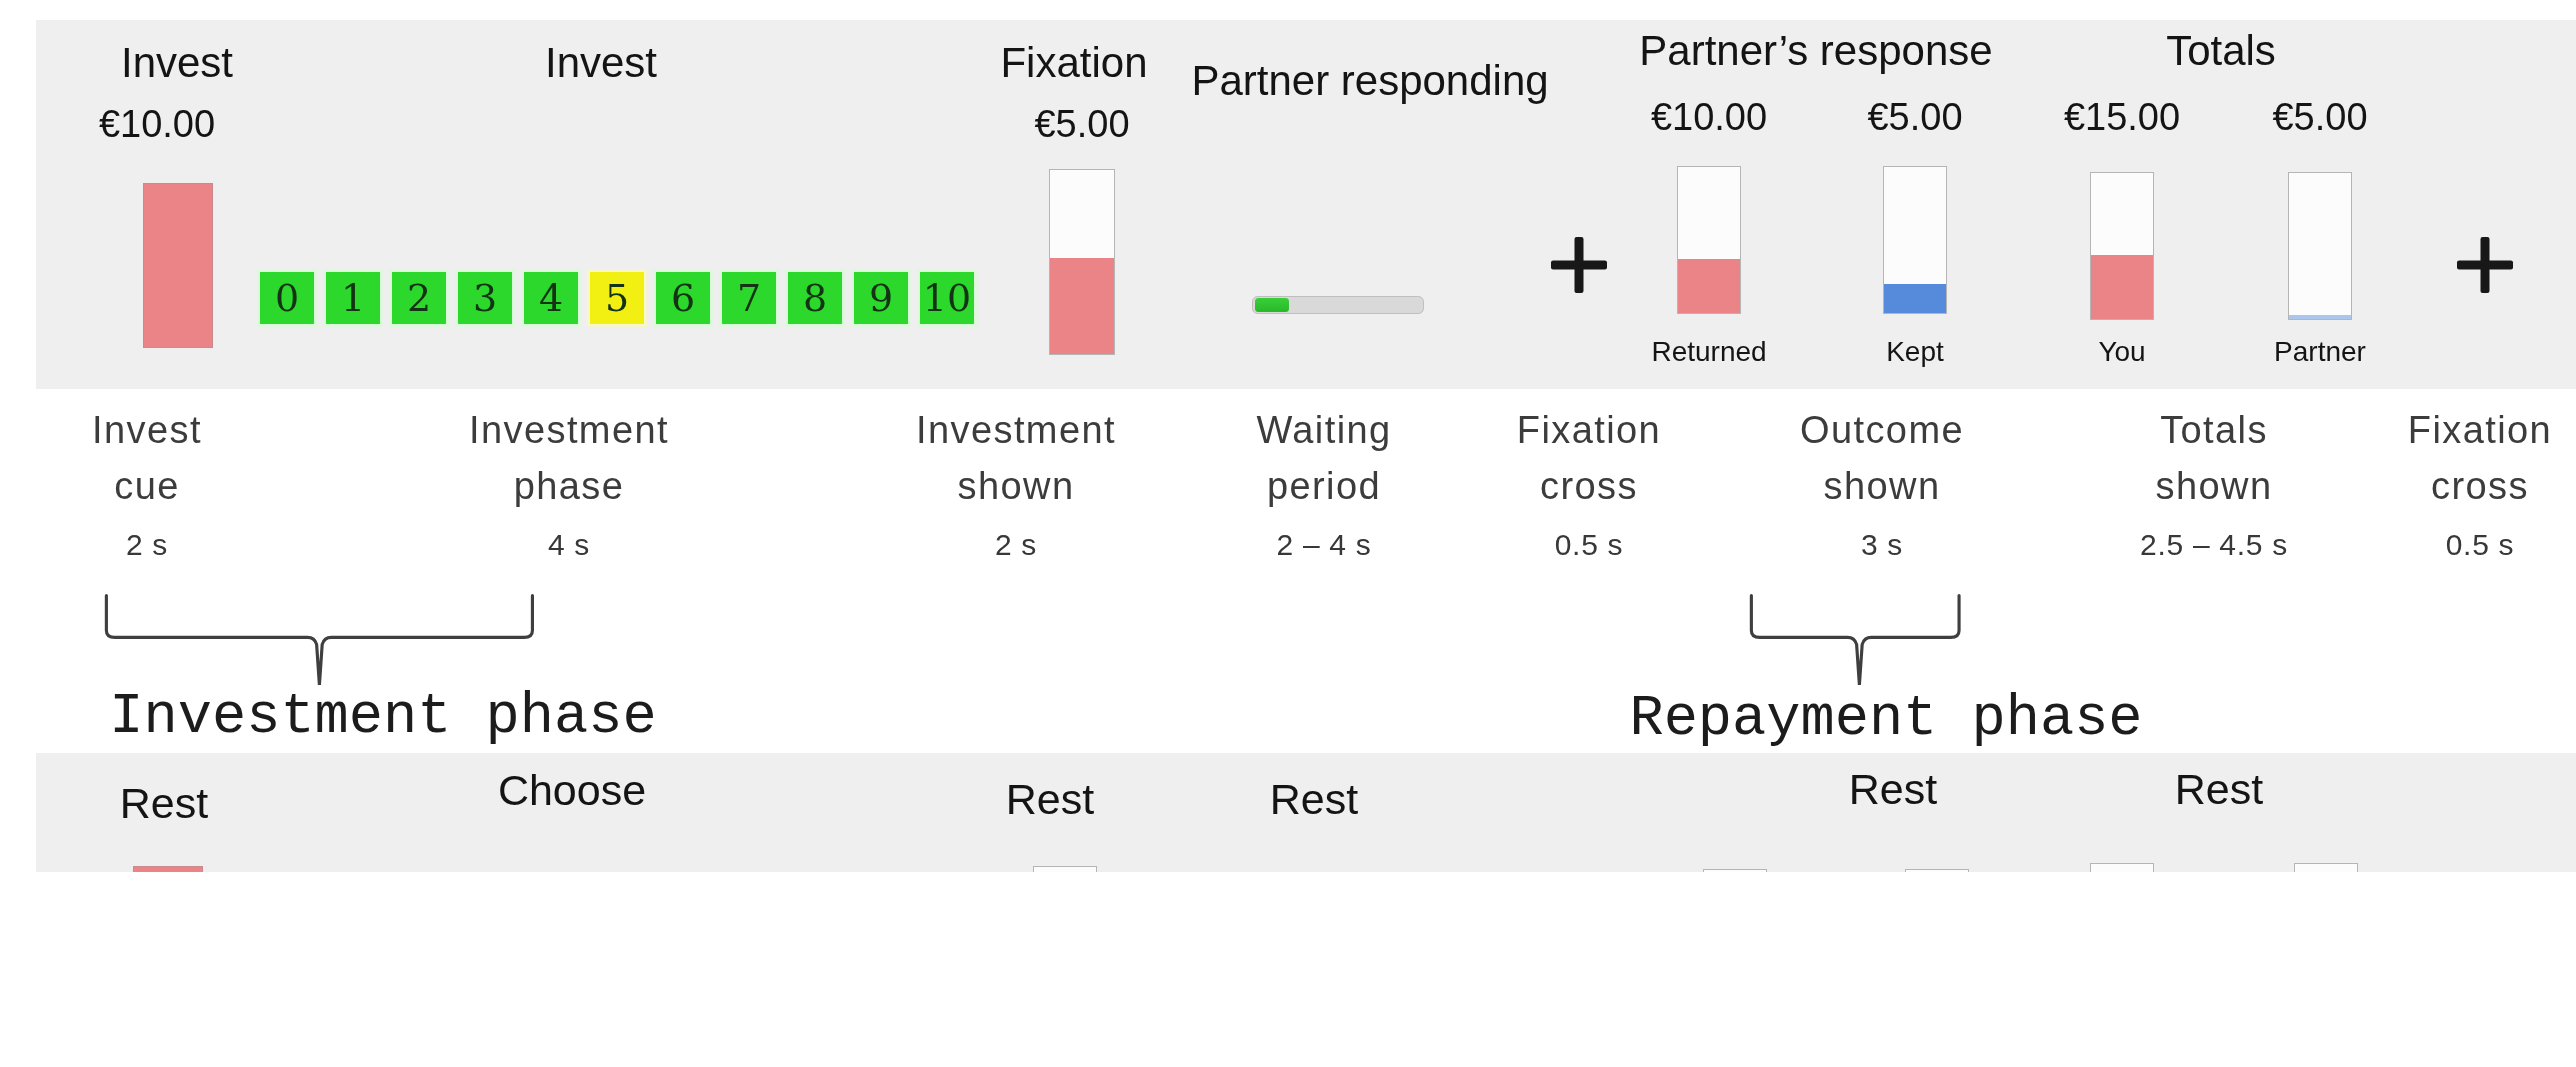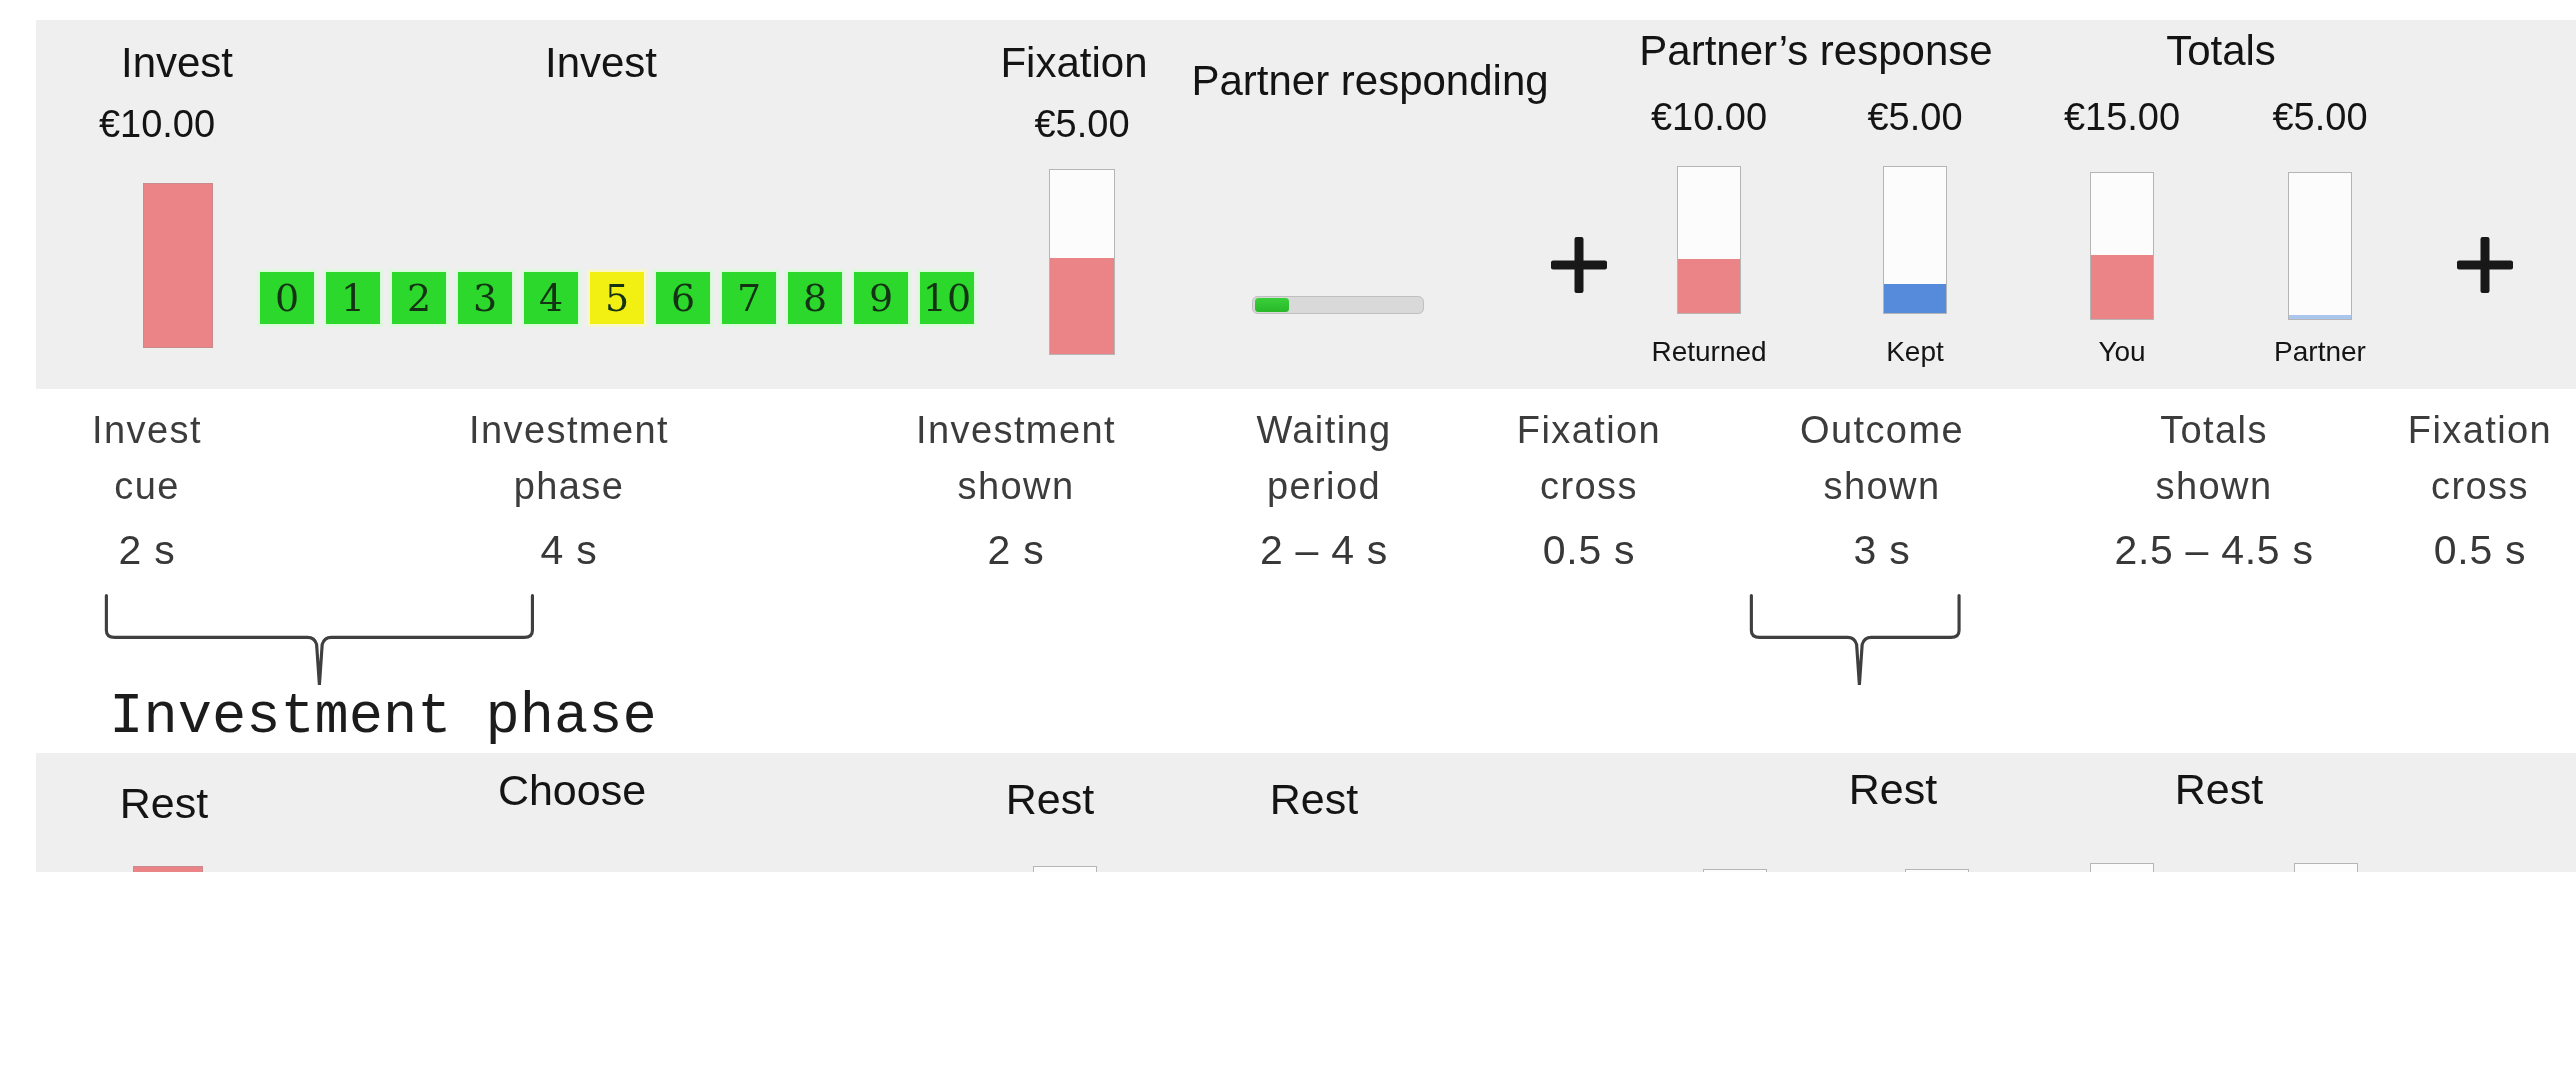--- a/index.html
+++ b/index.html
@@ -7,21 +7,21 @@
   .panel{position:absolute;background:var(--panel-bg);}
   #top-panel{left:36px;top:19.6px;width:2540px;height:369px;}
   #bottom-panel{left:36px;top:753px;width:2540px;height:267px;}
   .t{position:absolute;transform:translateX(-50%);white-space:nowrap;line-height:1.05;color:var(--text-black);}
   .title{font-size:42px;}
   .amount{font-size:38px;}
   .blabel{font-size:28px;}
   .rest{font-size:43px;}
   .phase{font-size:57px;color:#1c1c1c;font-family:Liberation Mono, monospace;}
   .tl-label{font-size:38px;color:var(--text-gray);letter-spacing:1.4px;}
-  .tl-dur{font-size:41px;color:#383838;letter-spacing:0.7px;}
+  .tl-dur{font-size:30px;color:#383838;letter-spacing:0.7px;}
   .vbar{position:absolute;background:var(--bar-bg);border:1.4px solid var(--bar-border);box-sizing:border-box;}
   .vbar .fill{position:absolute;bottom:0;left:0;right:0;}
   .fill.pink{background:var(--pink);}
   .fill.blue{background:var(--blue);}
   .fill.lightblue{background:var(--blue-light);}
   .solidbar{position:absolute;background:var(--pink);border:0.7px solid var(--pink-border);box-sizing:border-box;}
   .scale{position:absolute;display:flex;gap:12px;}
   .cell{width:54px;height:52px;background:var(--green);box-shadow:0 0 0 2.8px var(--green-halo);
         display:flex;align-items:center;justify-content:center;
         font-family:"DejaVu Serif",serif;font-size:38px;color:#143214;}
@@ -172,20 +172,21 @@
   </div>
 
   <svg class="brace" style="left:98px;top:587px;" width="447" height="105" viewBox="0 0 640 150">
     <path d="M12,12 V62 Q12,72 24,72 H300 Q310,72 313,82 L317,140 L321,82 Q324,72 334,72 H610 Q622,72 622,62 V12" fill="none" stroke="#3f3f3f" stroke-width="4.5" stroke-linecap="round"></path>
   </svg>
   <div class="t phase" style="left:383px;top:688px;">Investment phase</div>
 
   <svg class="brace" style="left:1743px;top:587px;" width="230" height="105" viewBox="0 0 330 150">
     <path d="M12,12 V62 Q12,72 24,72 H150 Q160,72 163,82 L167,140 L171,82 Q174,72 184,72 H298 Q310,72 310,62 V12" fill="none" stroke="#3f3f3f" stroke-width="4.5" stroke-linecap="round"></path>
   </svg>
+  <div class="t phase" style="left:1886px;top:690px;">Repayment phase</div>
 
   <div class="panel" id="bottom-panel"></div>
 
   <div class="t rest" style="left:164px;top:781px;">Rest</div>
   <div class="solidbar" style="left:133px;top:866px;width:70px;height:142px;"></div>
 
   <div class="t rest" style="left:572px;top:768px;">Choose</div>
   <div class="respbox" style="left:256px;top:1003px;width:726px;height:38px;"></div>
   <div class="scale" style="left:260px;top:951px;">
     <div class="cell">

